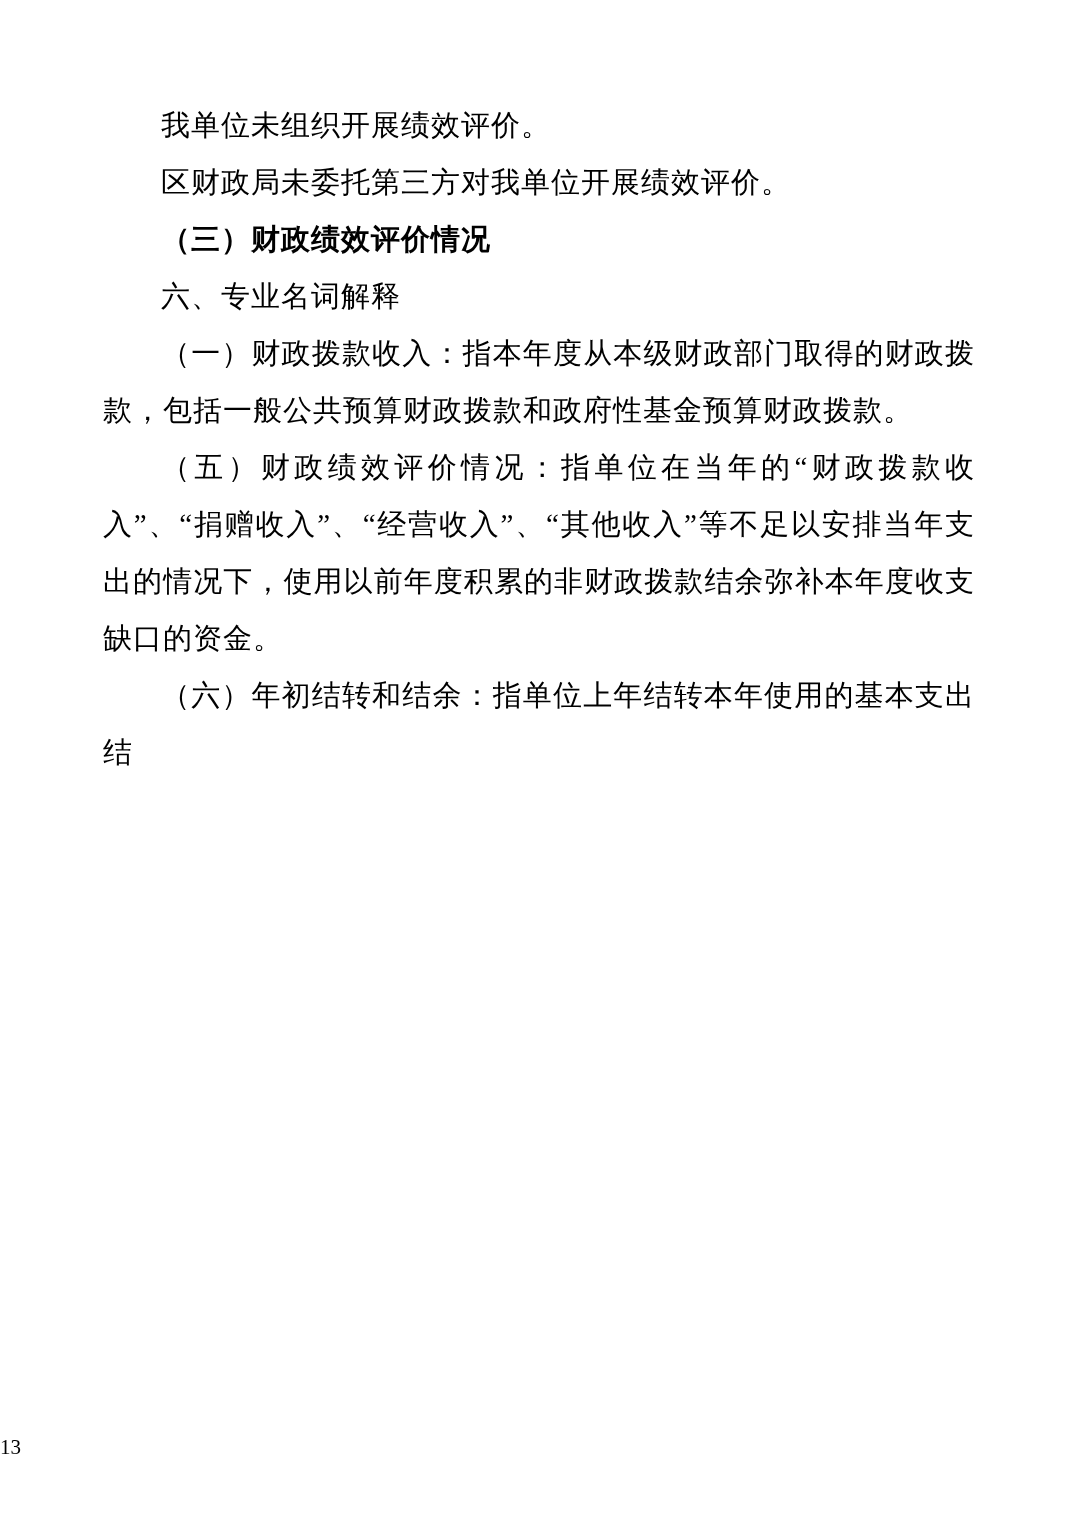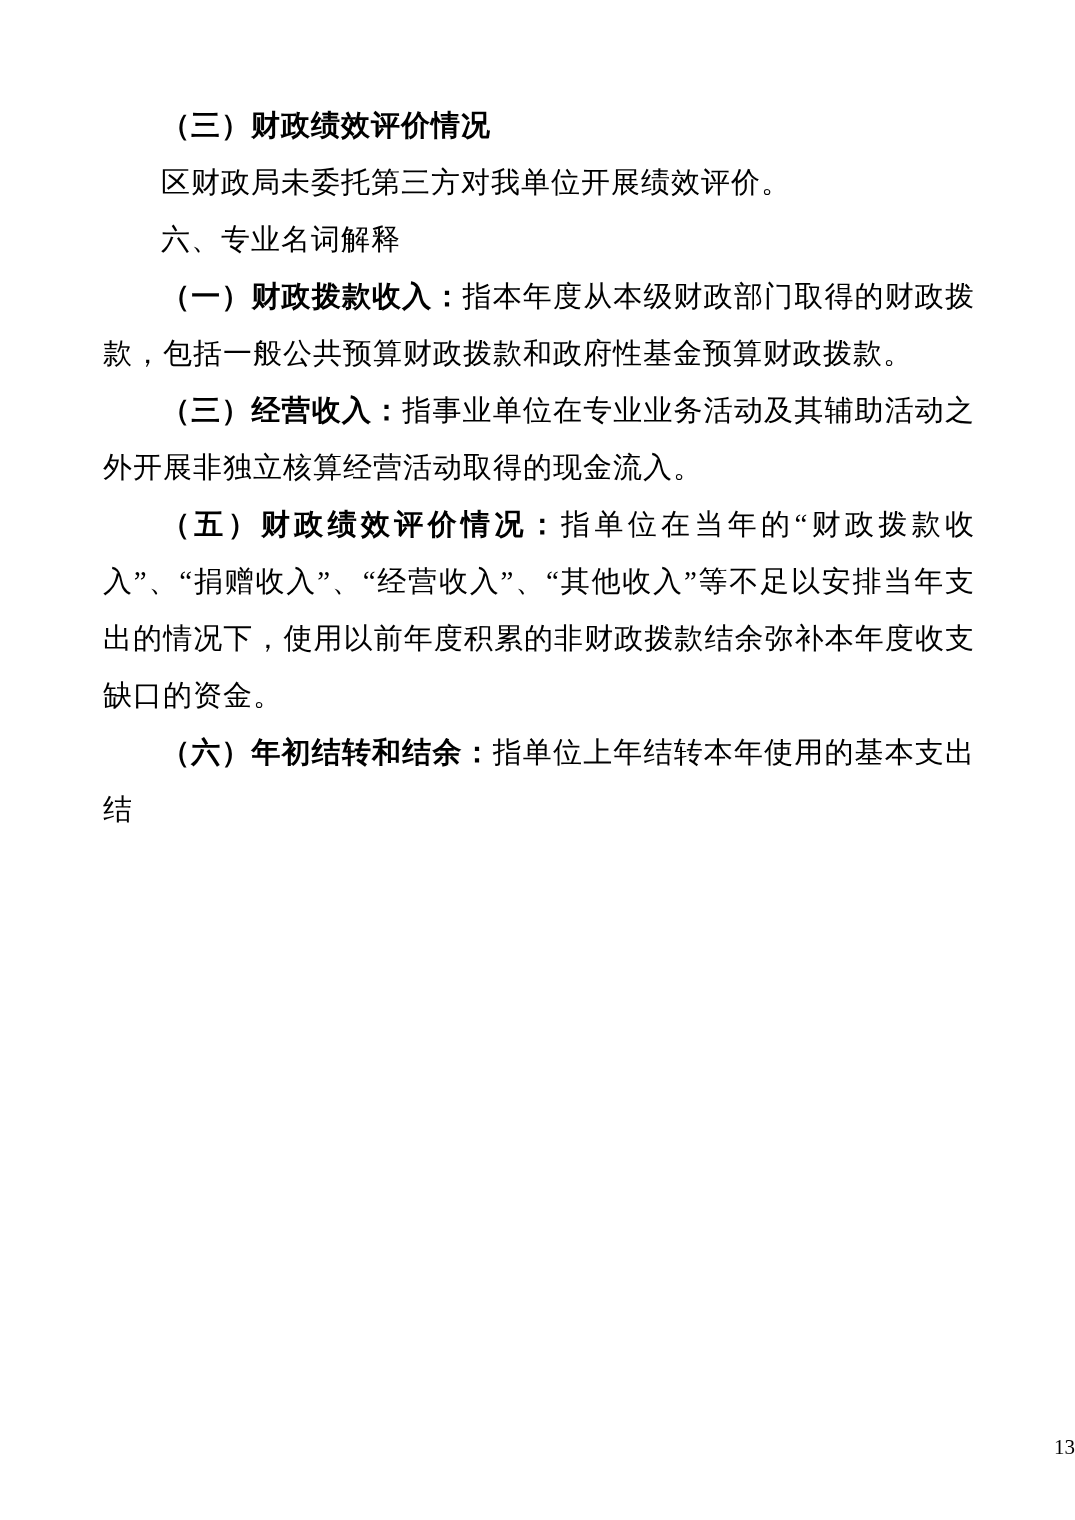--- a/index.html
+++ b/index.html
@@ -39,50 +39,50 @@
     text-align-last: left;
   }
   .heading-sub {
     font-weight: bold;
   }
   .heading-main {
     font-family: "Liberation Sans", "DejaVu Sans", sans-serif;
     font-weight: normal;
   }
   .term {
-    font-weight: bold;
+    font-weight: normal;
   }
   .page-number {
     position: absolute;
     left: 0;
     right: 0;
     top: 1434px;
-    text-align: right;
+    text-align: left;
     font-size: 21px;
     line-height: 26px;
     font-family: "Liberation Serif", "DejaVu Serif", serif;
   }
 </style>
 </head>
 <body>
 
 <div class="page">
   <div class="content">
 
+    <p class="para">我单位未组织开展绩效评价。</p>
+
+    <p class="para">区财政局未委托第三方对我单位开展绩效评价。</p>
 
     <p class="para heading-sub">（三）财政绩效评价情况</p>
-
-    <p class="para">区财政局未委托第三方对我单位开展绩效评价。</p>
 
     <p class="para heading-main">六、专业名词解释</p>
 
     <p class="para"><span class="term">（一）财政拨款收入：</span><span>指本年度从本级财政部门取得的财政拨款，包括一般公共预算财政拨款和政府性基金预算财政拨款。</span></p>
 
 
-    <p class="para"><span class="term">（三）经营收入：</span><span>指事业单位在专业业务活动及其辅助活动之外开展非独立核算经营活动取得的现金流入。</span></p>
 
 
     <p class="para"><span class="term">（五）财政绩效评价情况：</span><span>指单位在当年的“财政拨款收入”、“捐赠收入”、“经营收入”、“其他收入”等不足以安排当年支出的情况下，使用以前年度积累的非财政拨款结余弥补本年度收支缺口的资金。</span></p>
 
     <p class="para last-line-loose"><span class="term">（六）年初结转和结余：</span><span>指单位上年结转本年使用的基本支出结</span></p>
 
   </div>
 
   <div class="page-number">13</div>
 </div>

